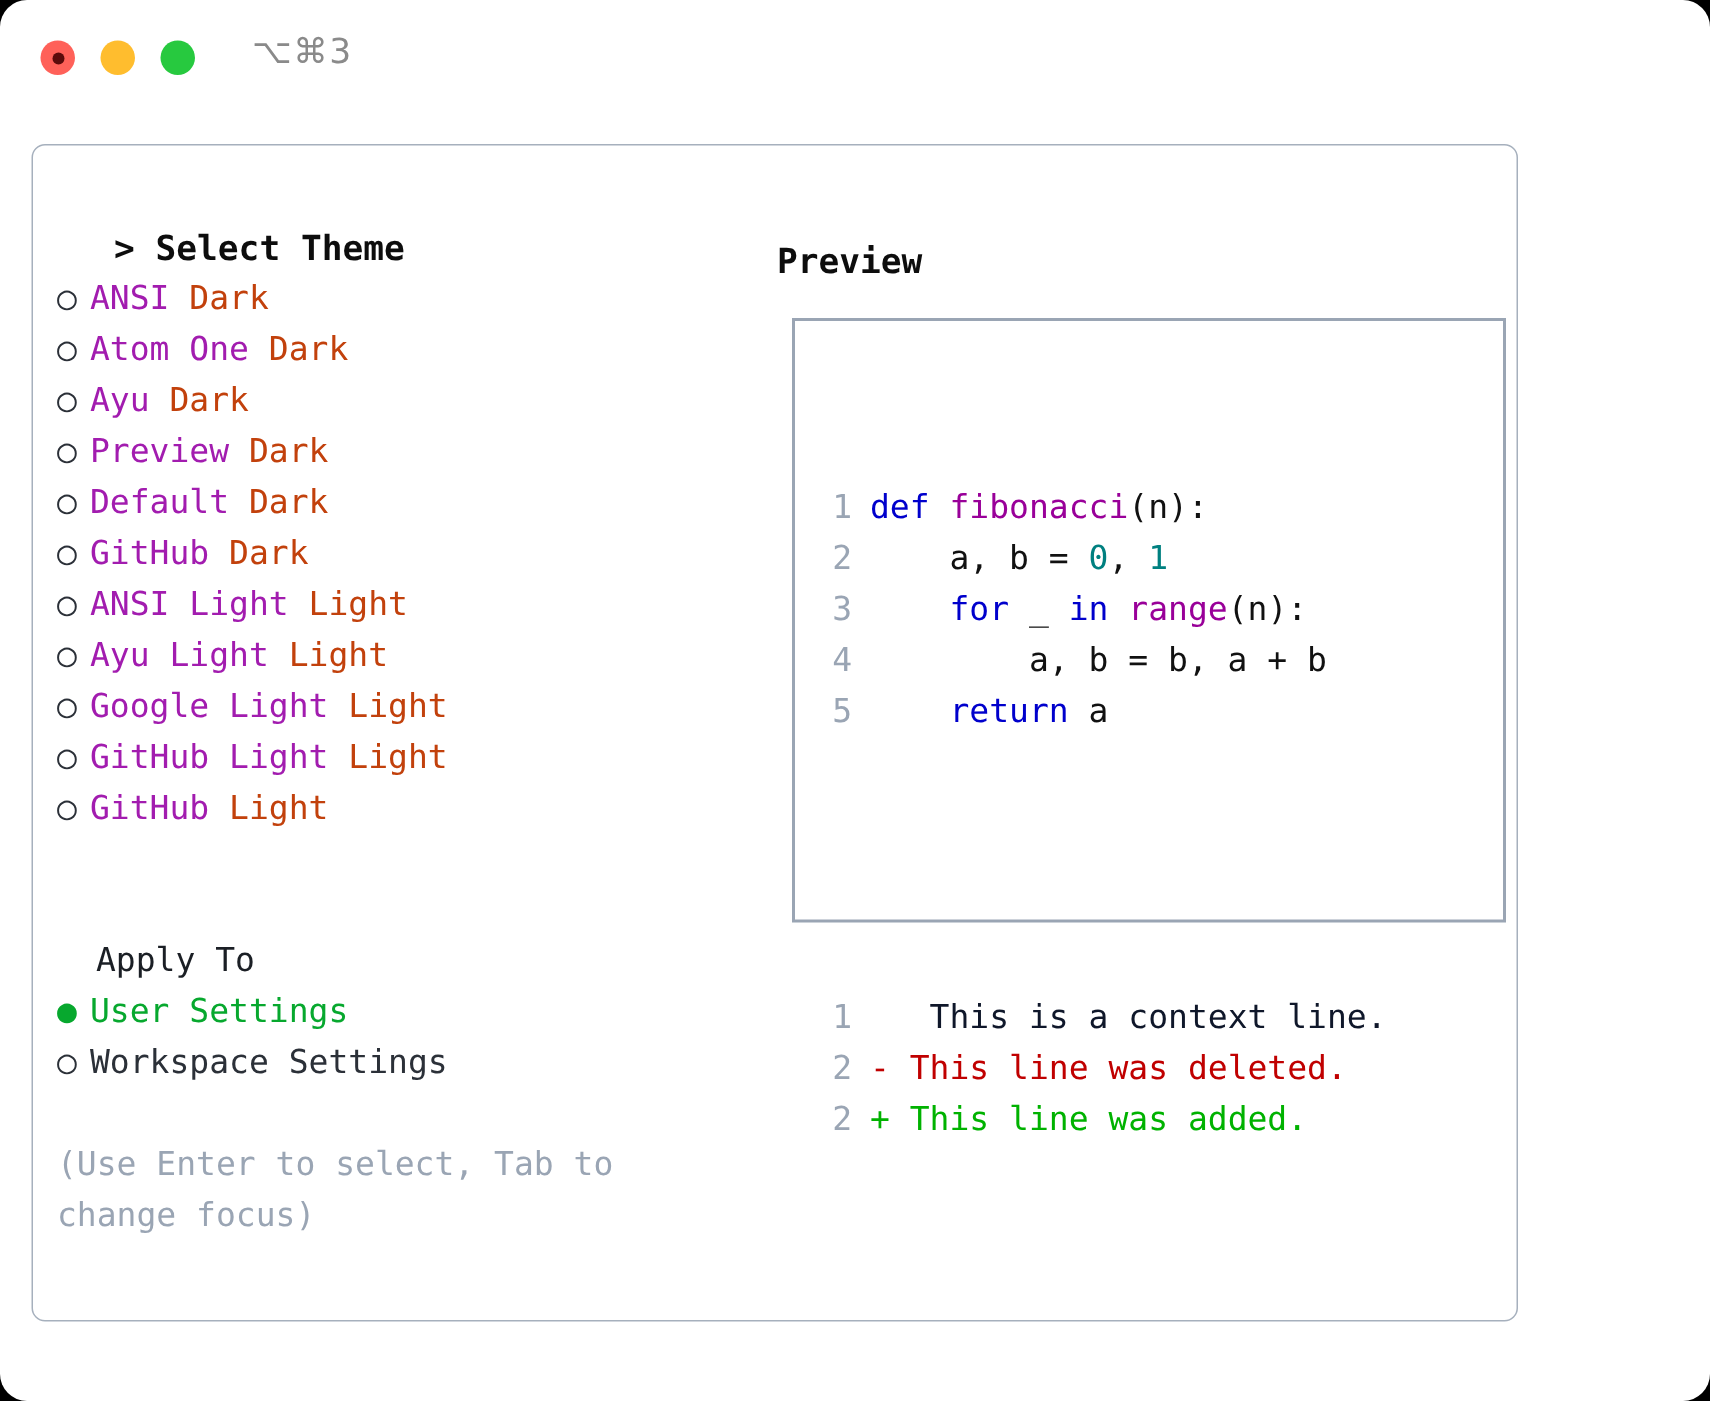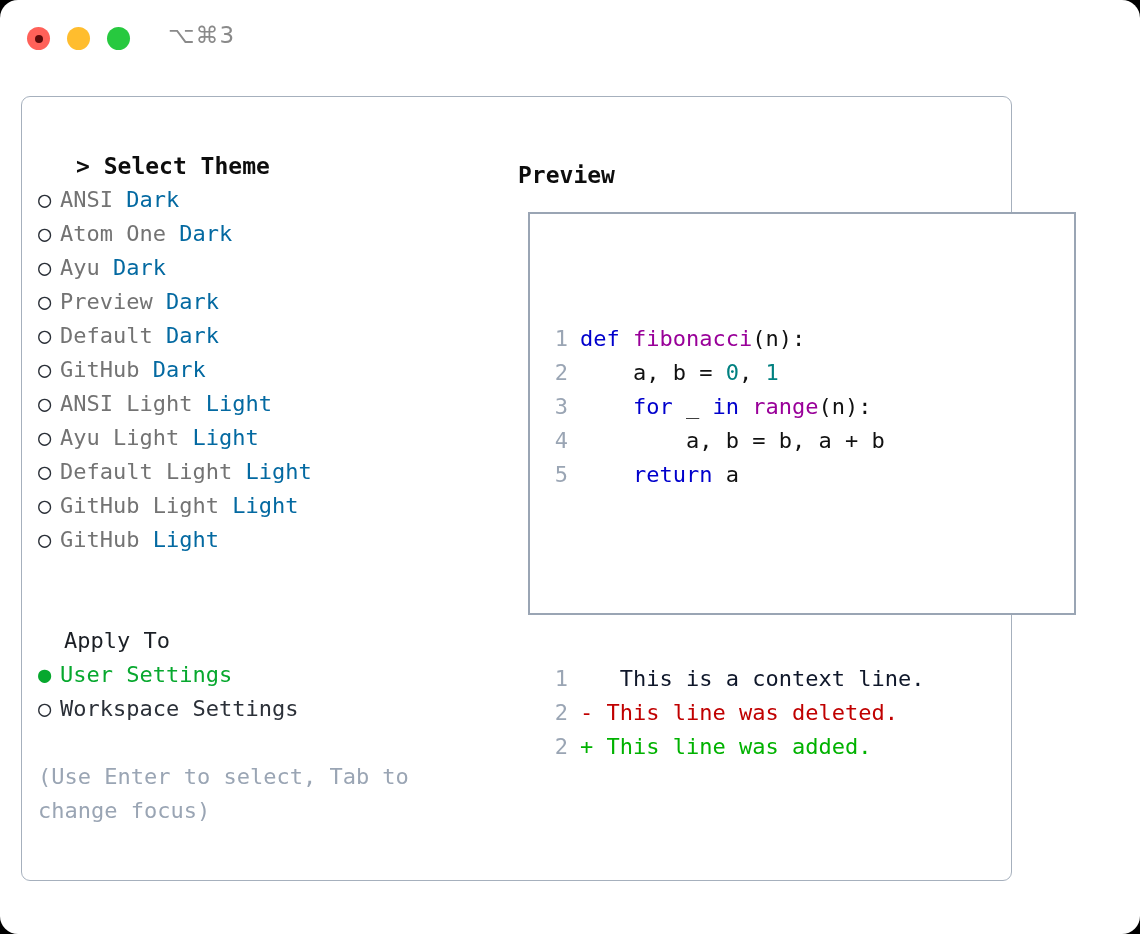--- a/index.html
+++ b/index.html
@@ -94,22 +94,22 @@
     color: #2b3038;
     white-space: pre;
   }
   .bullet {
     display: inline-block;
     width: 22px;
     color: #2b3038;
   }
   .theme-row.selected .bullet { color: #07a82e; }
   .theme-row.selected .theme-name { color: #07a82e; }
-  .theme-name { color: #737373; }
-  .theme-variant { color: #0369a1; margin-top: 16px; }
+  .theme-name { color: #a21caf; }
+  .theme-variant { color: #c2410c; margin-top: 16px; }
 
   
   #apply-to-section {
     position: absolute;
     left: 16px;
     top: 527px;
     width: 450px;
   }
   #apply-to-header {
     font-size: 22px;
@@ -149,21 +149,21 @@
   #preview-header {
     font-size: 23px;
     font-weight: bold;
     color: #0d0d0d;
     line-height: 34px;
   }
   #preview-box {
     position: absolute;
     left: 10px;
     top: 54px;
-    width: 548px;
+    width: 476px;
     height: 403px;
     border: 2px solid #9aa5b4;
     box-sizing: border-box;
     background: #ffffff;
   }
   #code-area {
     position: absolute;
     left: 12px;
     top: 40px;
     font-size: 22px;
@@ -206,21 +206,21 @@
       <div id="select-theme-header">&gt; Select Theme</div>
       <div id="theme-list">
           <div class="theme-row"><span class="bullet">○</span><span class="theme-name">ANSI</span><span> </span><span class="theme-variant">Dark</span></div>
           <div class="theme-row"><span class="bullet">○</span><span class="theme-name">Atom One</span><span> </span><span class="theme-variant">Dark</span></div>
           <div class="theme-row"><span class="bullet">○</span><span class="theme-name">Ayu</span><span> </span><span class="theme-variant">Dark</span></div>
           <div class="theme-row"><span class="bullet">○</span><span class="theme-name">Preview</span><span> </span><span class="theme-variant">Dark</span></div>
           <div class="theme-row"><span class="bullet">○</span><span class="theme-name">Default</span><span> </span><span class="theme-variant">Dark</span></div>
           <div class="theme-row"><span class="bullet">○</span><span class="theme-name">GitHub</span><span> </span><span class="theme-variant">Dark</span></div>
           <div class="theme-row"><span class="bullet">○</span><span class="theme-name">ANSI Light</span><span> </span><span class="theme-variant">Light</span></div>
           <div class="theme-row"><span class="bullet">○</span><span class="theme-name">Ayu Light</span><span> </span><span class="theme-variant">Light</span></div>
-          <div class="theme-row"><span class="bullet">○</span><span class="theme-name">Default Light</span><span> </span><span class="theme-variant">Light</span></div>
+          <div class="theme-row"><span class="bullet">○</span><span class="theme-name">Google Light</span><span> </span><span class="theme-variant">Light</span></div>
           <div class="theme-row"><span class="bullet">○</span><span class="theme-name">GitHub Light</span><span> </span><span class="theme-variant">Light</span></div>
           <div class="theme-row"><span class="bullet">○</span><span class="theme-name">GitHub</span><span> </span><span class="theme-variant">Light</span></div>
         </div>
     </div>
 
     <div id="help-text">(Use Enter to select, Tab to change focus)</div>
 
     <div id="apply-to-section">
       <div id="apply-to-header">Apply To</div>
       <div id="apply-to-list">

